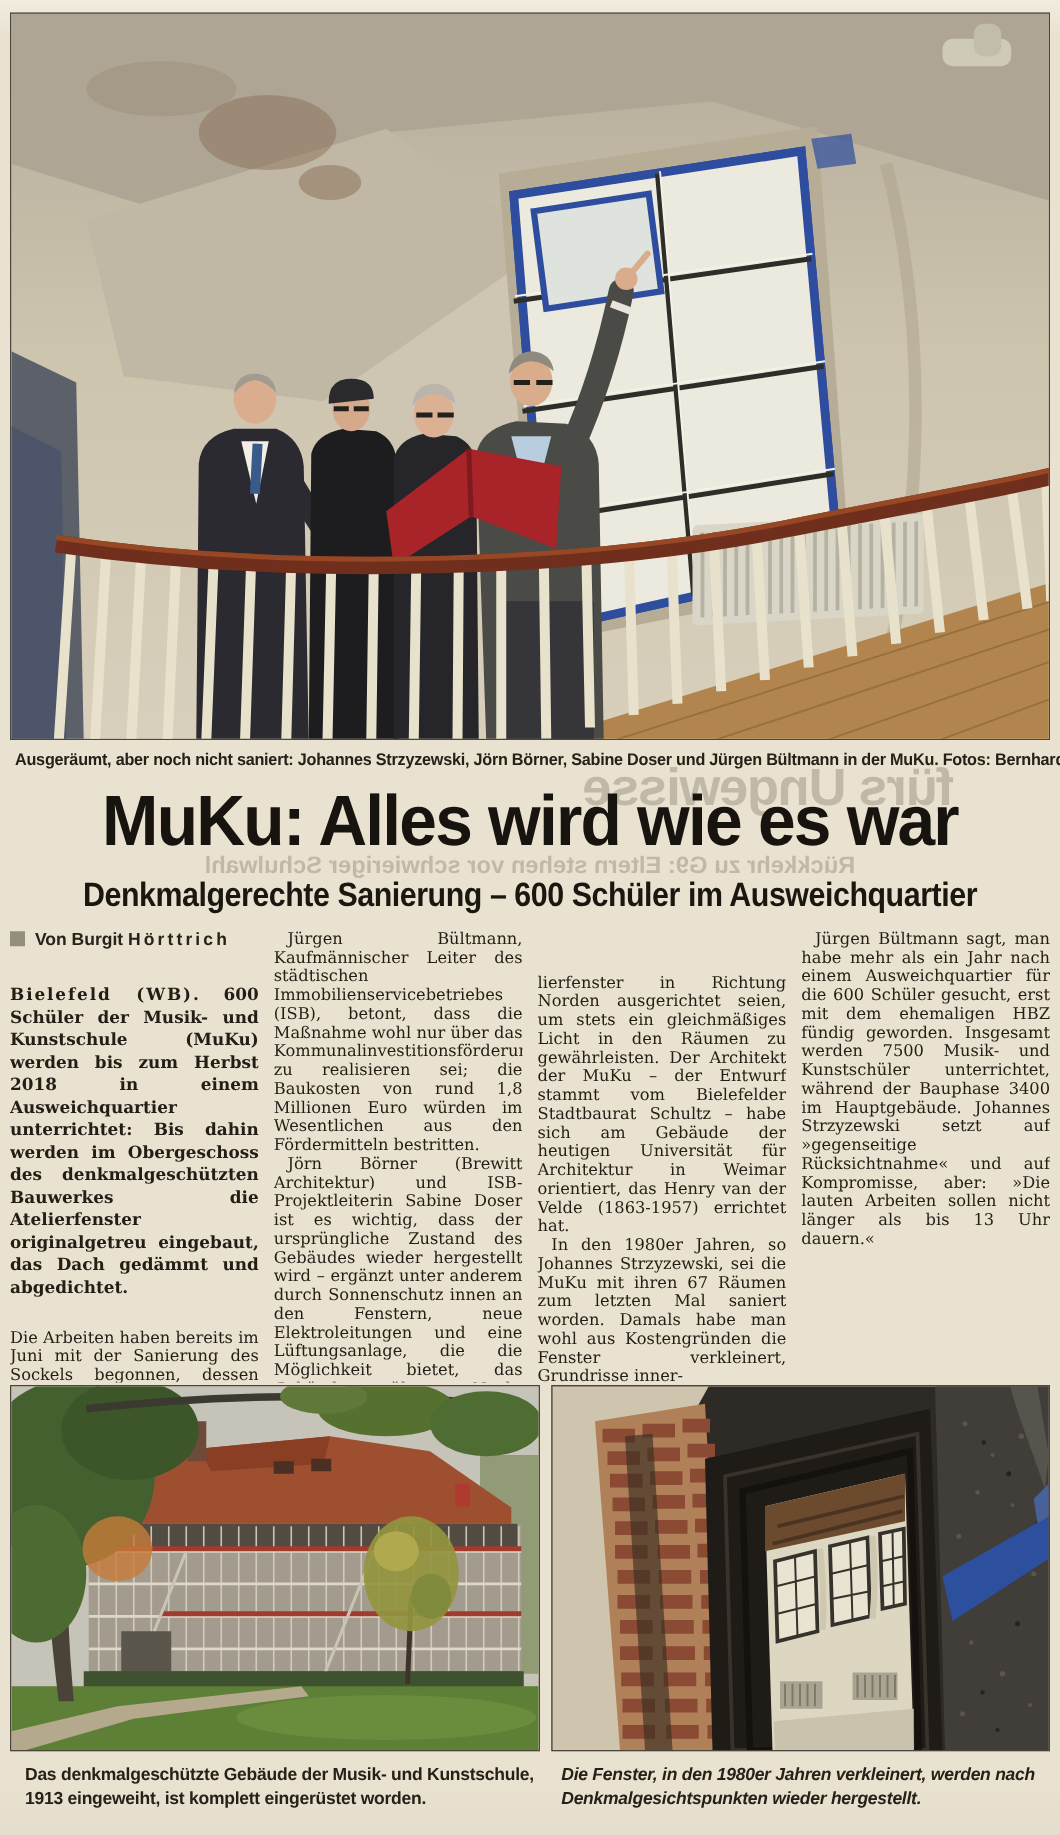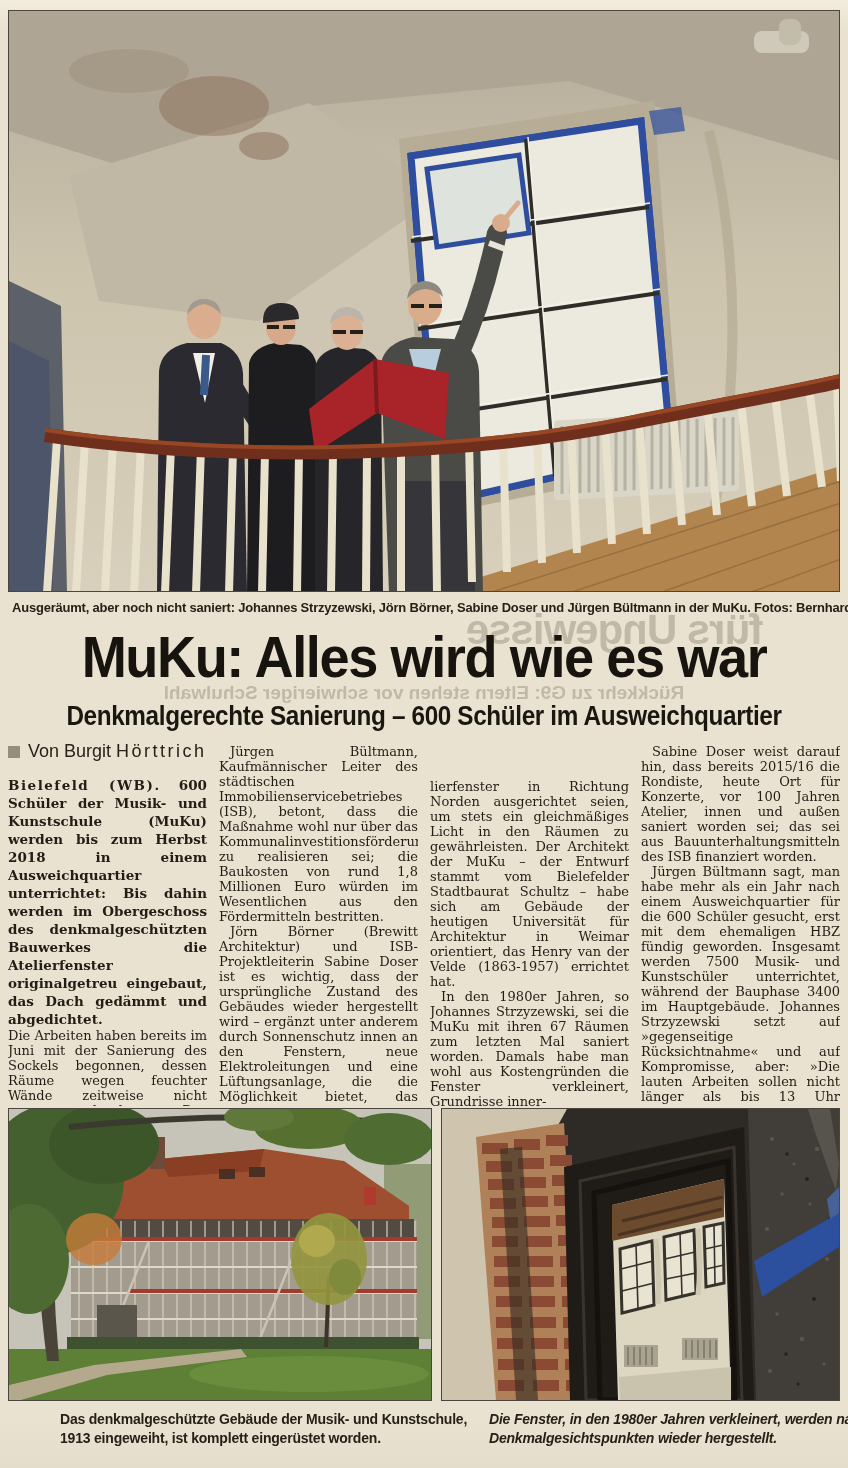--- a/index.html
+++ b/index.html
@@ -37,33 +37,32 @@
     transform:scaleX(0.9); transform-origin:center;
     color:#1a1610;
   }
 
   .col { position:absolute; width:199px; top:744px; height:362px; overflow:hidden;
     font-family:"DejaVu Serif", serif; font-size:13px; line-height:15px;
     text-align:justify; color:#221d15; }
   .col-1 { left:8px; } .col-2 { left:219px; } .col-3 { left:430px; } .col-4 { left:641px; }
   .col p { text-indent:11px; }
   .col p.noindent { text-indent:0;margin-top:35px; }
-  .byline { font-family:"Liberation Sans", sans-serif; font-size:18px; font-weight:normal;
-    color:#27221a; margin-bottom:17px; white-space:nowrap; }
+  .byline { font-family:"Liberation Sans", sans-serif; font-size:14px; font-weight:bold;
+    color:#27221a; margin-bottom:28px; white-space:nowrap; }
   .byline .sq { display:inline-block; width:12px; height:12px; background:#948e81;
     margin-right:8px; vertical-align:-1px; }
   .byline .nm { letter-spacing:2.5px; }
-  .lead { font-weight:bold; font-size:13.5px; line-height:18px; text-indent:0 !important; margin-bottom:0; }
+  .lead { font-weight:bold; font-size:13.5px; line-height:18px; text-indent:0 !important; margin-bottom:24px; }
   .lead-loc { letter-spacing:1.5px; }
   .col-1 p.p1 { margin-top:0; }
 
   .caption-bottom {
     font-size:14px; font-weight:bold; line-height:19px; color:#262118;
     letter-spacing:-0.2px;
-    margin-left:40px;
   }
   .cap-bl { left:20px; top:1410px; width:408px; }
   .cap-br { left:449px; top:1410px; width:394px;font-style:italic; }
 </style>
 </head>
 <body>
 
 <div class="abs photo" style="left:8px; top:10px; width:832px; height:582px;">
   <svg width="832" height="582" viewBox="0 0 832 582">
     <defs>
@@ -191,21 +190,20 @@
   <p>Jörn Börner (Brewitt Architektur) und ISB-Projektleiterin Sabine Doser ist es wichtig, dass der ursprüngliche Zustand des Gebäudes wieder hergestellt wird – ergänzt unter anderem durch Sonnenschutz innen an den Fenstern, neue Elektroleitungen und eine Lüftungsanlage, die die Möglichkeit bietet, das Gebäude über Nacht auskühlen zu lassen.</p>
 
 </div>
 
 <div class="col col-3">
   <p class="noindent">lierfenster in Richtung Norden ausgerichtet seien, um stets ein gleichmäßiges Licht in den Räumen zu gewährleisten. Der Architekt der MuKu – der Entwurf stammt vom Bielefelder Stadtbaurat Schultz – habe sich am Gebäude der heutigen Universität für Architektur in Weimar orientiert, das Henry van der Velde (1863-1957) errichtet hat.</p>
   <p>In den 1980er Jahren, so Johannes Strzyzewski, sei die MuKu mit ihren 67 Räumen zum letzten Mal saniert worden. Damals habe man wohl aus Kostengründen die Fenster verkleinert, Grundrisse inner-</p>
 </div>
 
 <div class="col col-4">
-  <p>Sabine Doser weist darauf hin, dass bereits 2015/16 die Rondiste, heute Ort für Konzerte, vor 100 Jahren Atelier, innen und außen saniert worden sei; das sei aus Bauunterhaltungsmitteln des ISB finanziert worden.</p>
   <p>Jürgen Bültmann sagt, man habe mehr als ein Jahr nach einem Ausweichquartier für die 600 Schüler gesucht, erst mit dem ehemaligen HBZ fündig geworden. Insgesamt werden 7500 Musik- und Kunstschüler unterrichtet, während der Bauphase 3400 im Hauptgebäude. Johannes Strzyzewski setzt auf »gegenseitige Rücksichtnahme« und auf Kompromisse, aber: »Die lauten Arbeiten sollen nicht länger als bis 13 Uhr dauern.«</p>
 </div>
 
 <div class="abs photo" style="left:8px; top:1108px; width:424px; height:293px;">
   <svg width="422" height="291" viewBox="0 0 422 291">
     <rect width="422" height="291" fill="#c6c3b8"></rect>
     <rect x="375" y="55" width="47" height="175" fill="#7b8a5a" opacity="0.7"></rect>
 
     <g>
       <polygon points="65,97 150,50 255,40 335,52 400,97 400,114 65,114" fill="#9e4f30"></polygon>

